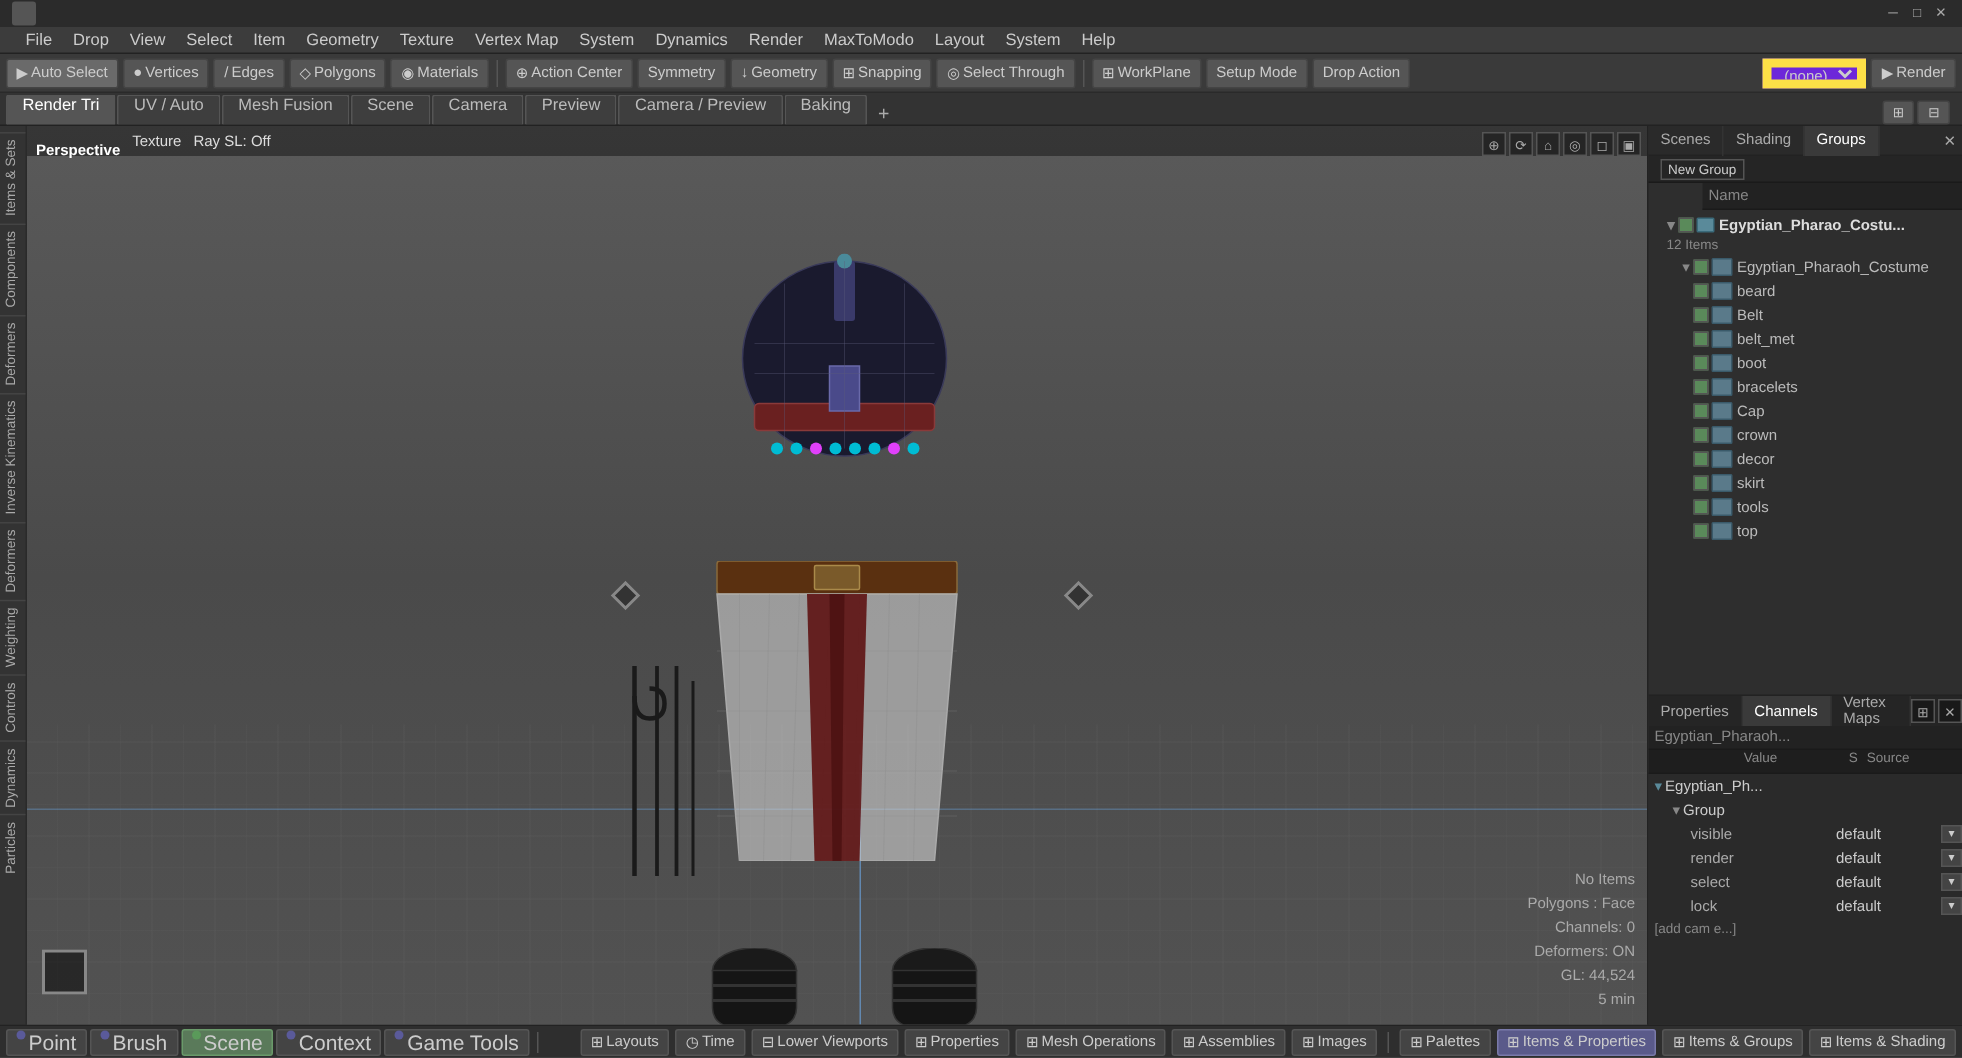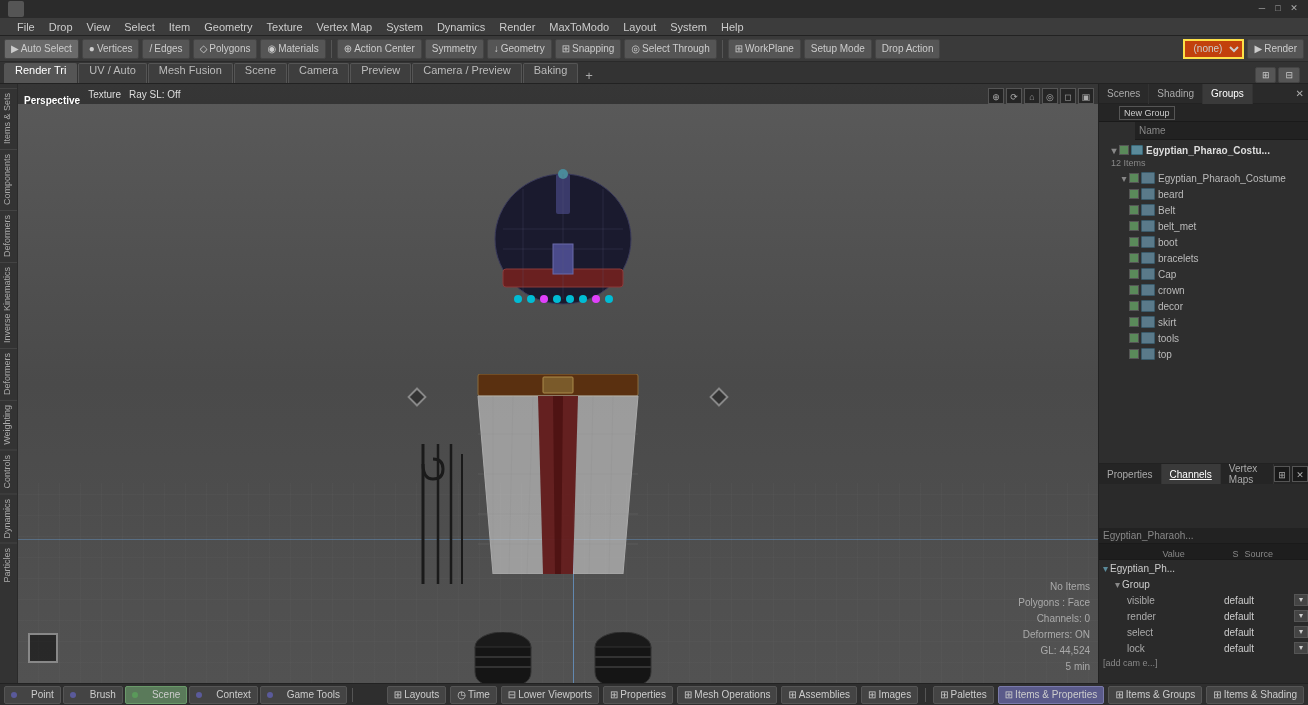--- a/index.html
+++ b/index.html
@@ -30,21 +30,21 @@
       border-bottom: 1px solid #2a2a2a;
     }
     .toolbar-btn {
       height: 20px; padding: 0 6px; background: #555; border: 1px solid #444;
       color: #ccc; font-size: 10px; cursor: pointer; display: flex; align-items: center; gap: 2px;
       border-radius: 2px; white-space: nowrap;
     }
     .toolbar-btn.active { background: #6a6a6a; }
     .toolbar-separator { width: 1px; height: 18px; background: #555; margin: 0 2px; }
     .toolbar-select {
-      height: 20px; padding: 0 4px; background: #c2410c; border: 2px solid #fde047;
+      height: 20px; padding: 0 4px; background: #6d28d9; border: 6px solid #fde047;
       color: #ccc; font-size: 10px; cursor: pointer; min-width: 60px;
     }
 
     
     #tabs-row {
       width: 100%; height: 22px; background: #333;
       display: flex; align-items: flex-end; padding: 0 4px; gap: 1px;
       border-bottom: 1px solid #222;
     }
     .tab {
@@ -139,57 +139,57 @@
       border-bottom: 1px solid #222;
     }
     .panel-tab { padding: 0 8px; height: 20px; display: flex; align-items: center; font-size: 10px; color: #aaa; cursor: pointer; border-right: 1px solid #333; }
     .panel-tab.active { background: #3a3a3a; color: #fff; }
     .panel-tab-btn { margin-left: auto; padding: 0 4px; height: 20px; display: flex; align-items: center; font-size: 10px; color: #aaa; cursor: pointer; }
 
     
     #groups-panel {
       flex: 1; overflow-y: auto; padding: 2px;
     }
-    .groups-header { height: 18px; background: #252525; display: flex; align-items: center; padding: 0 20px; gap: 4px; border-bottom: 1px solid #1a1a1a; }
+    .groups-header { height: 18px; background: #252525; display: flex; align-items: center; padding: 0 8px; gap: 4px; border-bottom: 1px solid #1a1a1a; }
     .groups-header .new-group-btn { background: none; border: 1px solid #555; color: #ccc; font-size: 9px; padding: 1px 4px; cursor: pointer; }
 
     
     .tree-header { height: 18px; background: #222; display: flex; align-items: center; padding: 0 4px; font-size: 10px; color: #888; border-bottom: 1px solid #1a1a1a; margin-left: 36px; }
     .tree-item { height: 16px; display: flex; align-items: center; padding-left: 8px; cursor: pointer; font-size: 10px; color: #bbb; }
     .tree-item.root { font-weight: bold; color: #ddd; }
     .tree-arrow { width: 10px; text-align: center; color: #888; }
     .tree-icon { width: 14px; height: 12px; background: #5a8a5a; border: 1px solid #3a6a3a; border-radius: 1px; margin-right: 3px; display: inline-block; }
     .tree-icon.mesh { background: #5a7a8a; border-color: #3a5a6a; }
 
     
     #bottom-right {
       height: 220px; background: #2a2a2a; border-top: 1px solid #222;
       display: flex; flex-direction: column;
     }
     #bottom-tabs { height: 20px; background: #252525; display: flex; align-items: center; }
     .bottom-tab { padding: 0 8px; height: 20px; display: flex; align-items: center; font-size: 10px; color: #aaa; cursor: pointer; border-right: 1px solid #333; }
-    .bottom-tab.active { background: #3a3a3a; color: #fff; text-decoration: underline; }
-
-    #channels-content { flex: 1; overflow-y: auto; margin-top: 44px; }
+    .bottom-tab.active { background: #3a3a3a; color: #fff; }
+
+    #channels-content { flex: 1; overflow-y: auto; }
     .ch-header { height: 16px; background: #222; display: flex; align-items: center; padding: 0 4px; font-size: 10px; color: #888; border-bottom: 1px solid #1a1a1a; }
     .ch-group { height: 16px; display: flex; align-items: center; padding-left: 4px; font-size: 10px; color: #ccc; cursor: pointer; }
     .ch-row { height: 16px; display: flex; align-items: center; padding-left: 16px; font-size: 10px; }
     .ch-row .ch-name { flex: 1; color: #aaa; }
     .ch-row .ch-val { width: 60px; color: #ccc; }
     .ch-row .ch-s { width: 10px; }
     .ch-dropdown { width: 14px; height: 12px; background: #444; border: 1px solid #555; color: #ccc; font-size: 8px; text-align: center; cursor: pointer; }
     .ch-add { font-size: 9px; color: #888; padding: 2px 4px; cursor: pointer; }
 
     
     #statusbar {
       width: 100%; height: 22px; background: #2e2e2e;
       display: flex; align-items: center; padding: 0 4px; gap: 2px;
       border-top: 1px solid #222;
     }
-    .status-mode-btn { height: 18px; padding: 0 6px; background: #444; border: 1px solid #555; color: #ccc; font-size: 10px; cursor: pointer; display: flex; align-items: center; gap: 14px; border-radius: 2px; }
+    .status-mode-btn { height: 18px; padding: 0 6px; background: #444; border: 1px solid #555; color: #ccc; font-size: 14px; cursor: pointer; display: flex; align-items: flex-start; gap: 2px; border-radius: 2px; }
     .status-mode-btn.active { background: #5a7a5a; border-color: #6a9a6a; }
     .status-separator { width: 1px; height: 14px; background: #555; margin: 0 3px; }
     .status-right { margin-left: auto; display: flex; align-items: center; gap: 4px; }
     .status-btn { height: 18px; padding: 0 6px; background: #444; border: 1px solid #555; color: #ccc; font-size: 10px; cursor: pointer; display: flex; align-items: center; gap: 2px; border-radius: 2px; }
     .status-btn.active { background: #5a5a8a; border-color: #7a7aaa; }
 
     
     ::-webkit-scrollbar { width: 6px; height: 6px; }
     ::-webkit-scrollbar-track { background: #222; }
     ::-webkit-scrollbar-thumb { background: #555; border-radius: 3px; }
@@ -589,21 +589,21 @@
           <div class="vp-ctrl-btn">✕</div>
         </div>
       </div>
 
       <div id="channels-content">
 
         <div class="ch-header">
           <span>Egyptian_Pharaoh...</span>
         </div>
 
-        <div style="display:flex;height:16px;align-items:flex-end;background:#1e1e1e;border-bottom:1px solid #1a1a1a;font-size:9px;color:#888;padding:0 4px;">
+        <div style="display:flex;height:16px;align-items:flex-start;background:#1e1e1e;border-bottom:1px solid #1a1a1a;font-size:9px;color:#888;padding:0 4px;">
           <span style="flex:1;"></span>
           <span style="width:70px;">Value</span>
           <span style="width:12px;">S</span>
           <span style="flex:1;">Source</span>
         </div>
 
         <div class="ch-group">
           <span style="color:#5a8a9a;margin-right:2px;">▾</span>
           <span>Egyptian_Ph...</span>
         </div>

